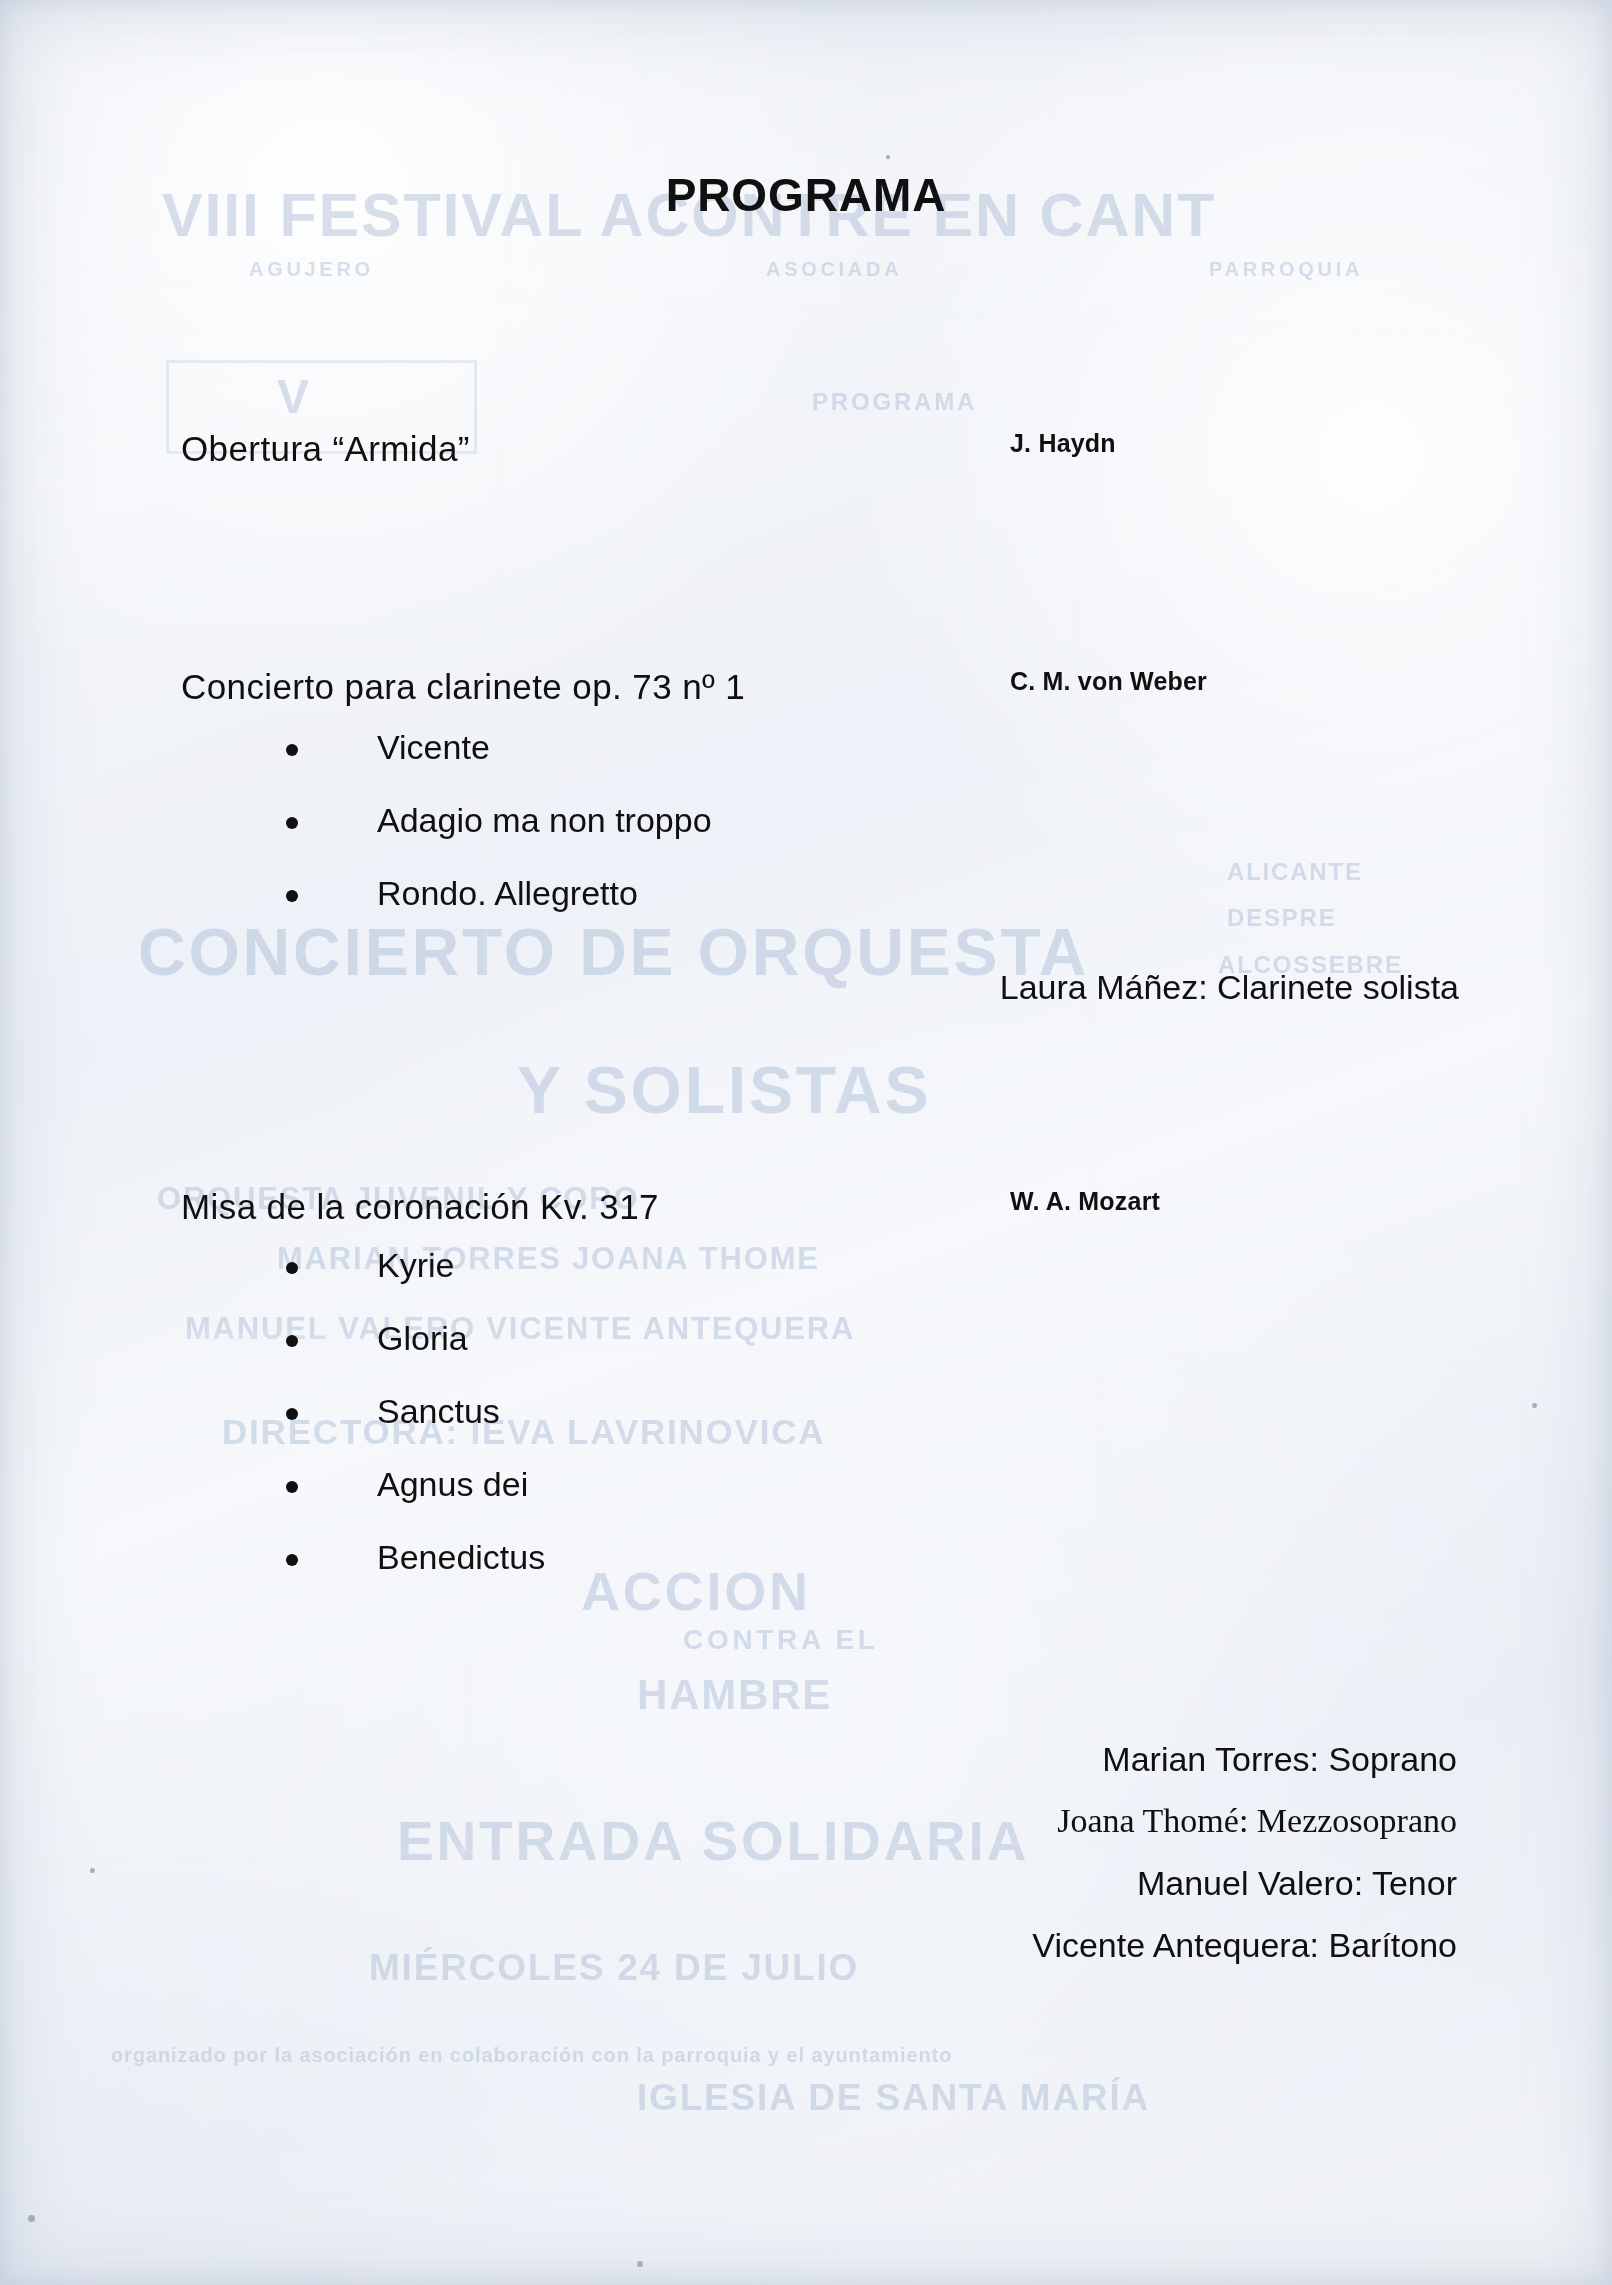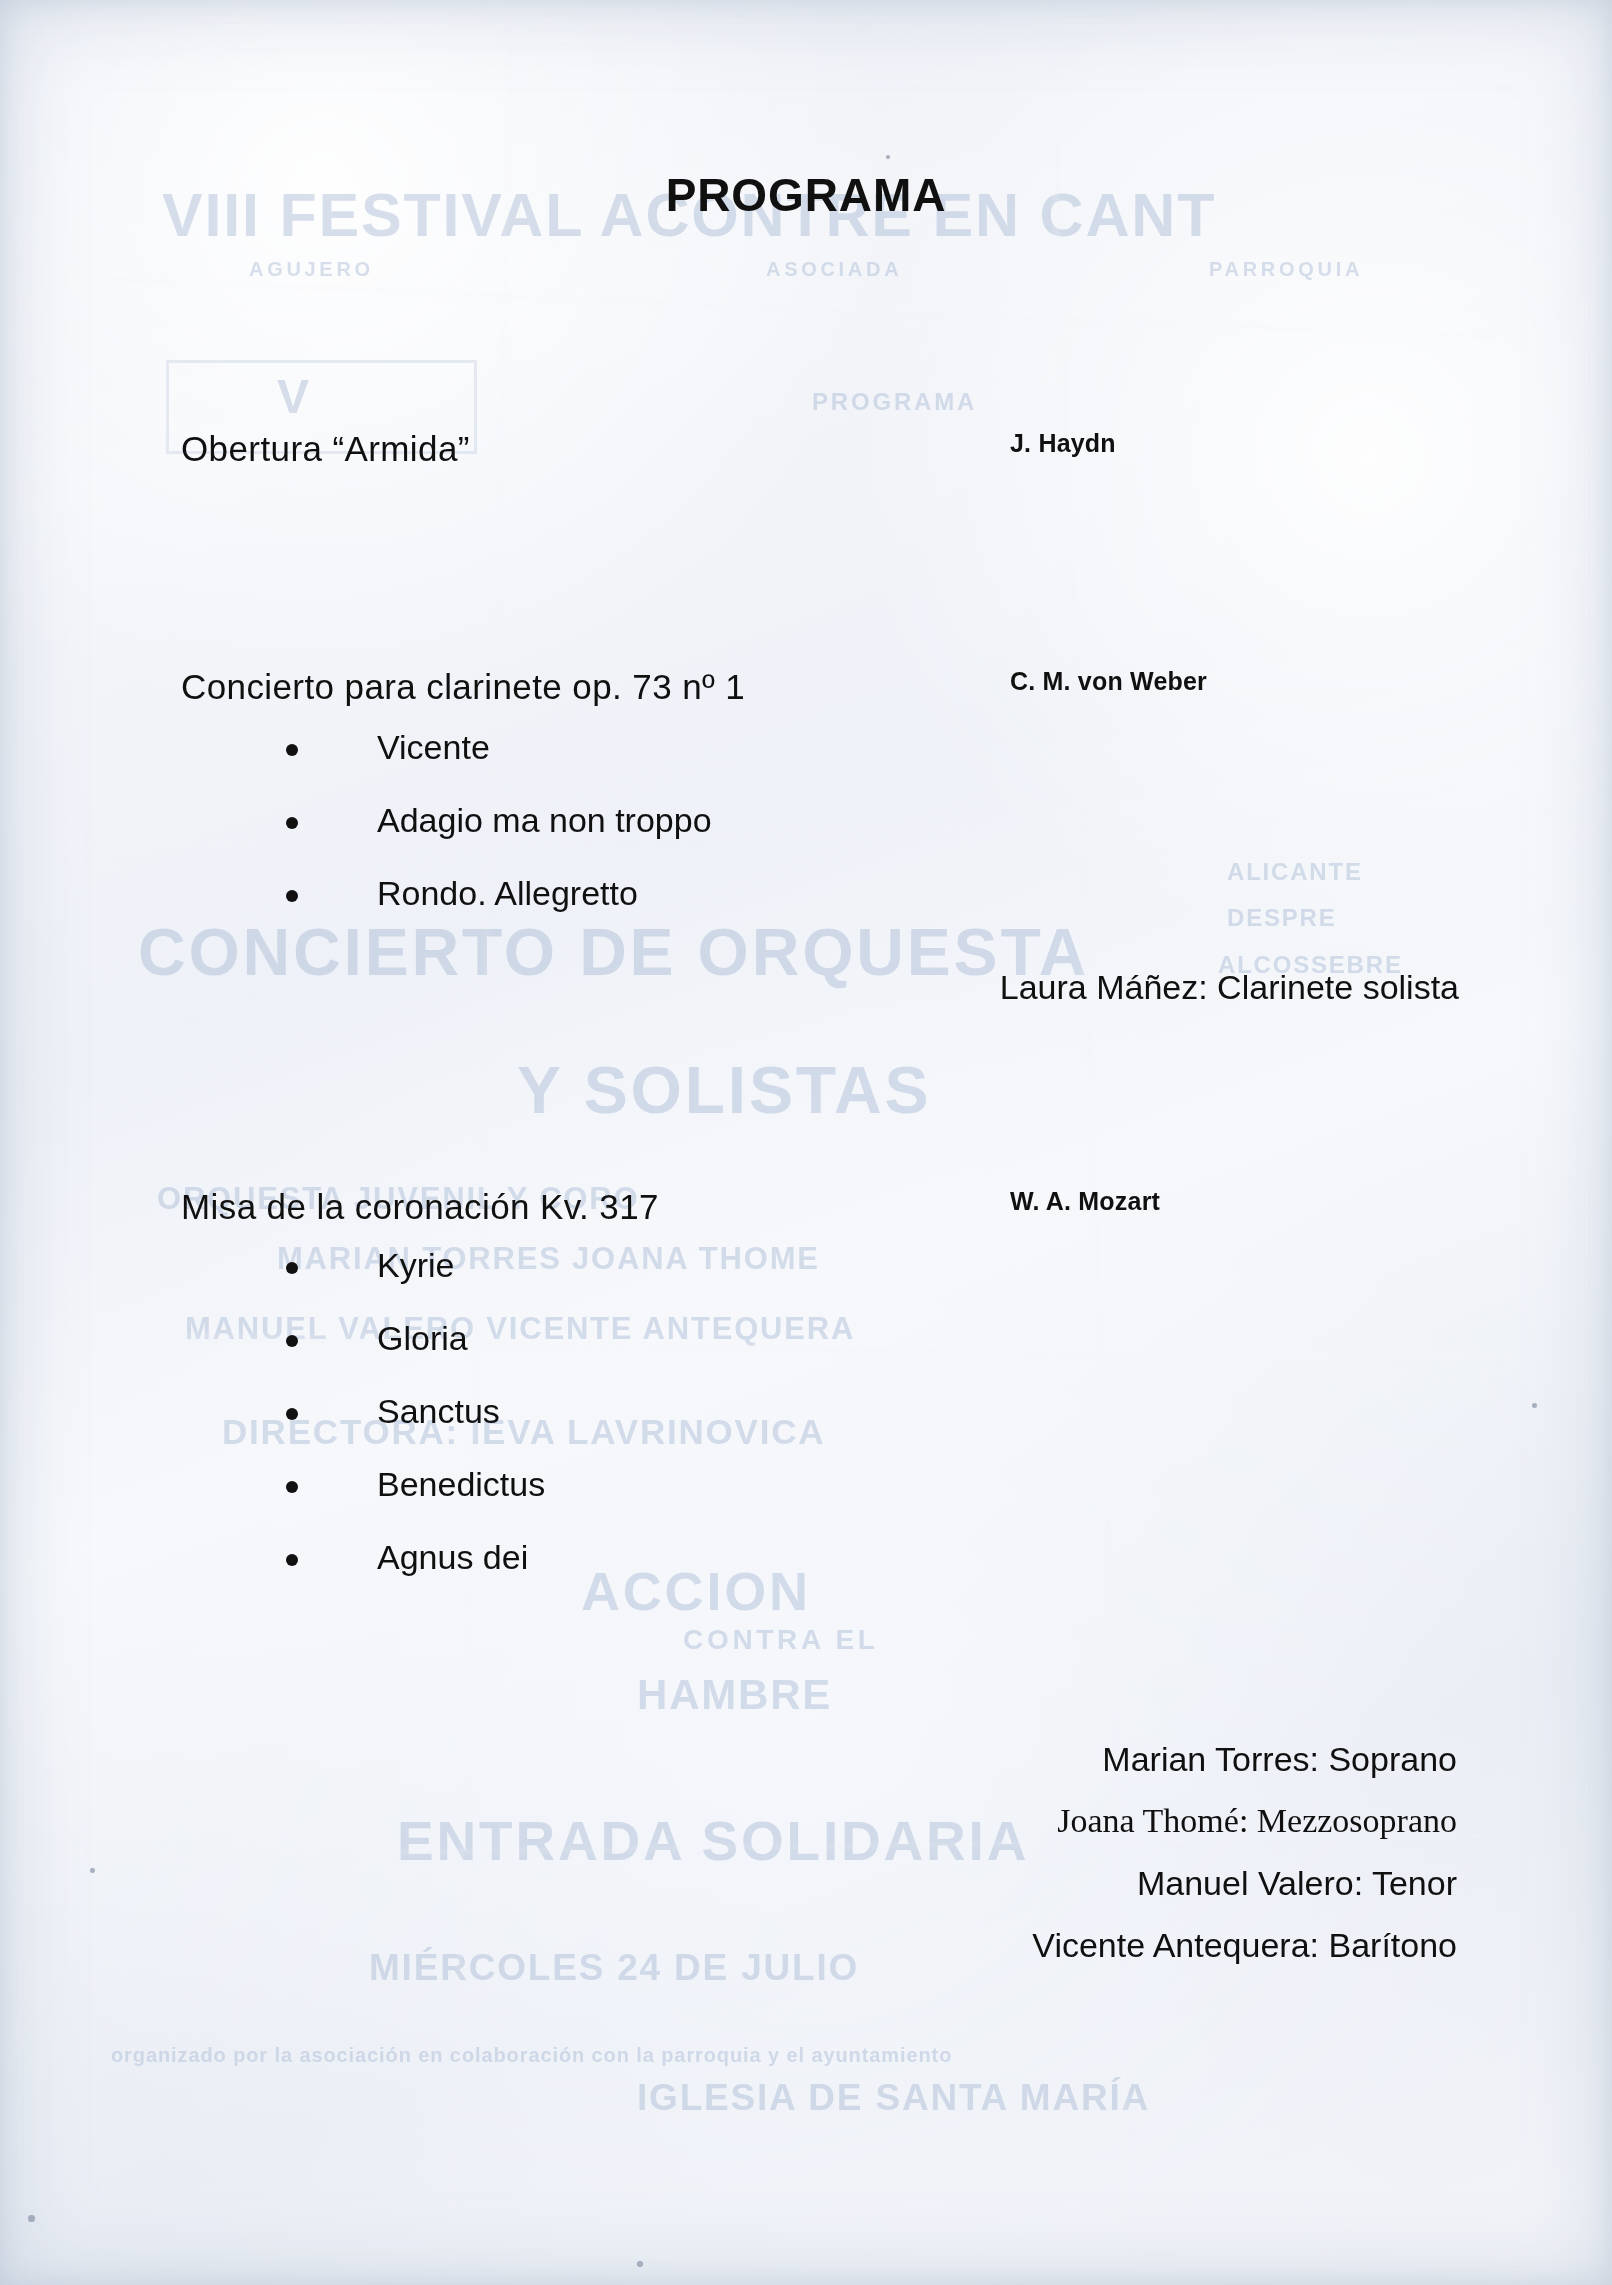--- a/index.html
+++ b/index.html
@@ -253,22 +253,22 @@
       <div class="row">
         <span class="work-title">Misa de la coronación Kv. 317</span>
         <span class="composer">W. A. Mozart</span>
       </div>
     </div>
 
     <ul class="movements" id="movements-3">
       <li>Kyrie</li>
       <li>Gloria</li>
       <li>Sanctus</li>
+      <li>Agnus dei</li>
       <li>Benedictus</li>
-      <li>Agnus dei</li>
     </ul>
 
     <div class="block" id="singers">
       <div class="singer-line sl0">Marian Torres: Soprano</div>
       <div class="singer-line sl1">Joana Thomé: Mezzosoprano</div>
       <div class="singer-line sl2">Manuel Valero: Tenor</div>
       <div class="singer-line sl3">Vicente Antequera: Barítono</div>
     </div>
 
   </div>

